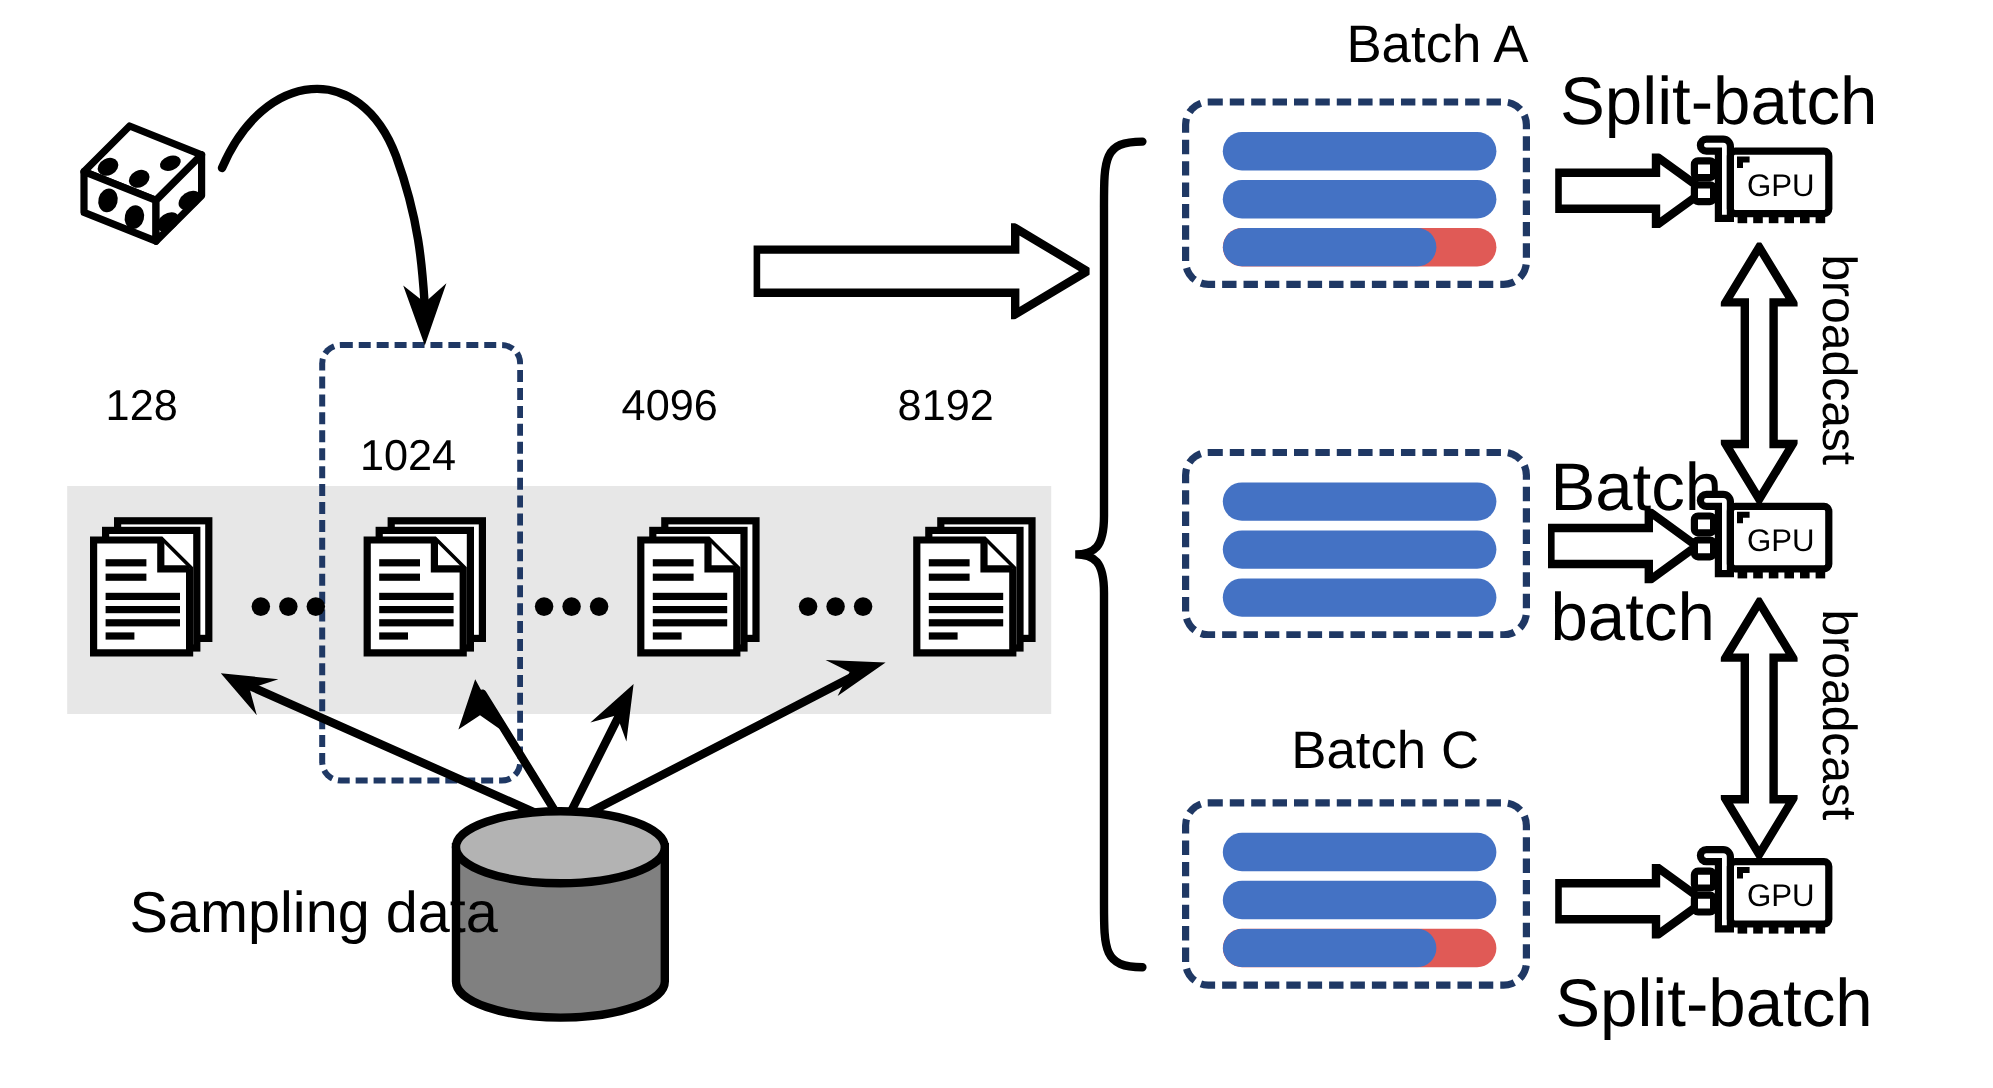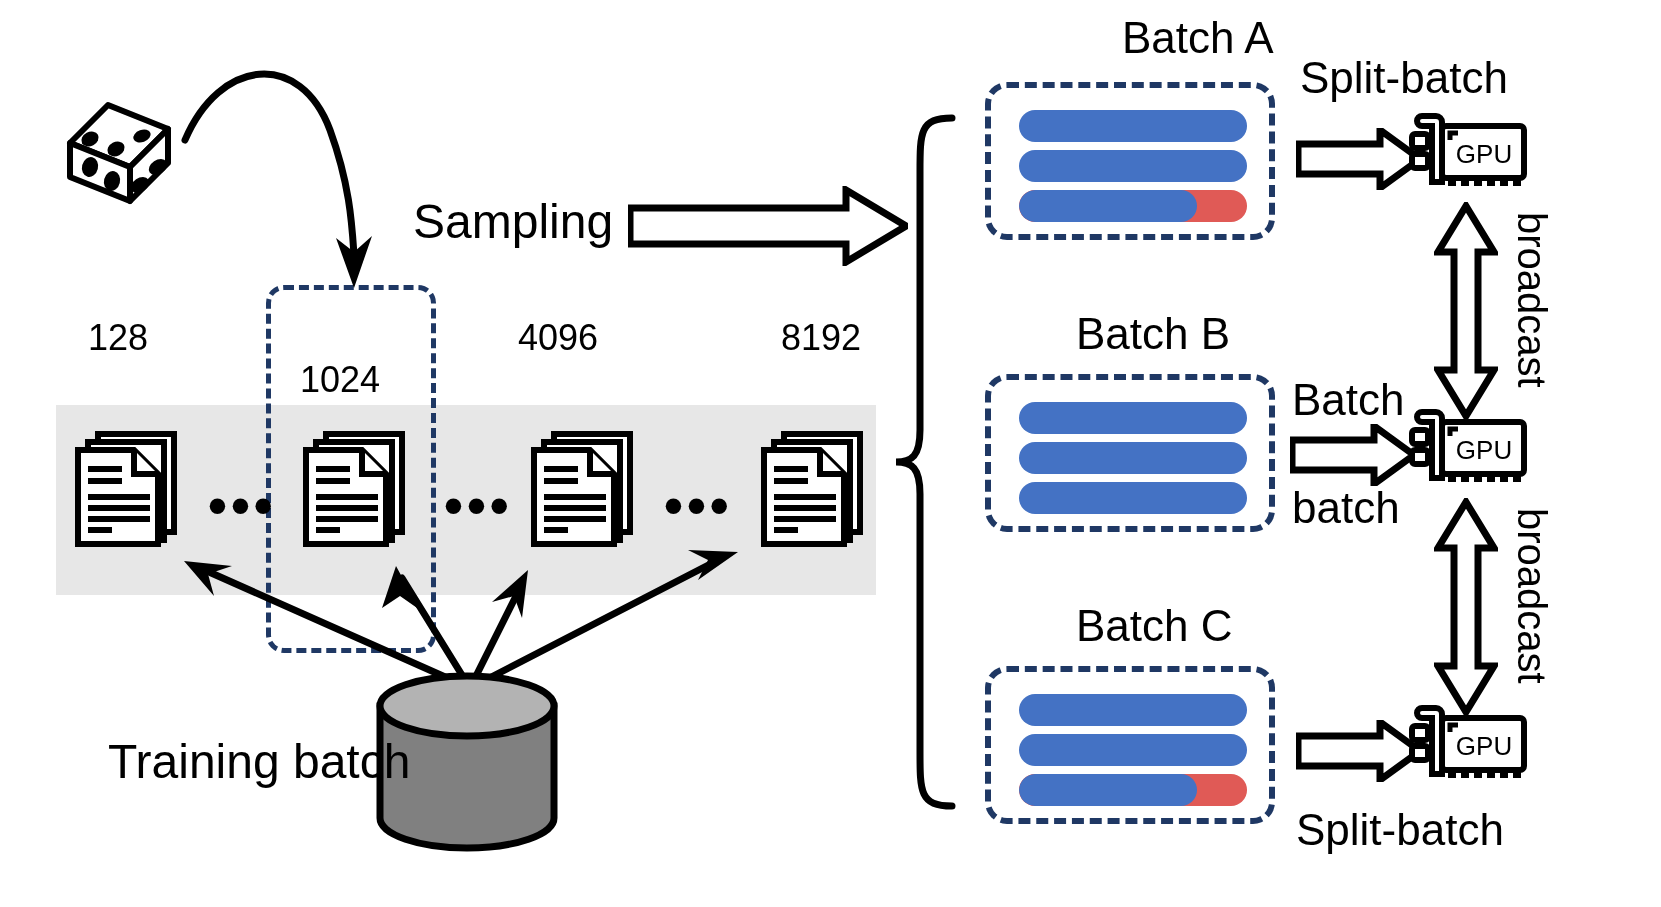--- a/index.html
+++ b/index.html
@@ -7,21 +7,21 @@
        font-family:"Liberation Sans", sans-serif;color:#000;}
   #stage{position:relative;width:1661px;height:907px;}
   .abs{position:absolute;}
   svg{display:block;}
 
   
   .lbl{position:absolute;white-space:nowrap;line-height:1;color:#000;}
   .num-lbl{font-size:36px;}
   .big-lbl{font-size:48px;}
   .batch-lbl{font-size:44px;}
-  .split-lbl{font-size:44px;text-align:right;}
+  .split-lbl{font-size:56px;text-align:right;}
   .bcast-lbl{font-size:40px;
      transform-origin:0 0;transform:rotate(90deg);}
   .dots{font-size:54px;font-weight:bold;letter-spacing:4px;color:#000;}
 
   
   .band{background:#e7e7e7;}
 
   
   .dash-box{border:6px dashed #1f3864;border-radius:22px;box-sizing:border-box;}
   .dash-col{border:5px dashed #1f3864;border-radius:18px;box-sizing:border-box;}
@@ -59,32 +59,31 @@
     </svg>
   </div>
 
   <div class="abs" style="left:180px;top:40px;">
     <svg width="230" height="255" viewBox="0 0 230 255">
       <path d="M5 100 C 40 18, 120 10, 150 90 C 170 145, 172 185, 174 215" fill="none" stroke="#000" stroke-width="7" stroke-linecap="round"></path>
       <path d="M174 248 L156 198 L174 212 L192 196 Z" fill="#000"></path>
     </svg>
   </div>
 
-  <div class="lbl big-lbl" style="left:413px;top:198px;">Sampling</div>
 
   <div class="abs" style="left:628px;top:186px;">
     <svg width="280" height="80" viewBox="0 0 280 80">
       <path d="M2 22 L218 22 L218 4 L278 40 L218 76 L218 58 L2 58 Z" fill="#fff" stroke="#000" stroke-width="7" stroke-linejoin="miter"></path>
     </svg>
   </div>
 
   <div class="lbl num-lbl" style="left:88px;top:320px;">128</div>
   <div class="lbl num-lbl" style="left:300px;top:320px;margin-top:42px;">1024</div>
   <div class="lbl num-lbl" style="left:518px;top:320px;">4096</div>
-  <div class="lbl num-lbl" style="left:748px;top:320px;margin-left:33px;">8192</div>
+  <div class="lbl num-lbl" style="left:748px;top:320px;">8192</div>
 
   <div class="abs" style="left:72px;top:428px;">
     <svg width="108" height="122" viewBox="0 0 108 122">
       <g fill="#fff" stroke="#000" stroke-width="6">
         <rect x="26" y="6" width="76" height="98"></rect>
         <rect x="16" y="14" width="76" height="98"></rect>
         <path d="M6 22 L62 22 L86 46 L86 116 L6 116 Z"></path>
         <path d="M62 22 L62 46 L86 46"></path>
       </g>
       <g fill="#000">
@@ -173,21 +172,21 @@
     </svg>
   </div>
 
   <div class="abs" style="left:372px;top:672px;">
     <svg width="190" height="180" viewBox="0 0 190 180">
       <path d="M8 34 L8 146 A87 30 0 0 0 182 146 L182 34 Z" fill="#808080" stroke="#000" stroke-width="7"></path>
       <ellipse cx="95" cy="34" rx="87" ry="30" fill="#b3b3b3" stroke="#000" stroke-width="7"></ellipse>
     </svg>
   </div>
 
-  <div class="lbl big-lbl" style="left:108px;top:738px;">Training batch</div>
+  <div class="lbl big-lbl" style="left:108px;top:738px;">Sampling data</div>
 
   <div class="abs" style="left:890px;top:112px;">
     <svg width="70" height="700" viewBox="0 0 70 700">
       <path d="M62 6 C 30 6, 30 20, 30 60 L30 318 C30 344, 22 350, 6 350
                C22 350, 30 356, 30 382 L30 640 C30 680, 30 694, 62 694" fill="none" stroke="#000" stroke-width="7" stroke-linecap="round"></path>
     </svg>
   </div>
 
   <div class="lbl batch-lbl" style="left:1076px;top:16px;margin-left:46px;">Batch A</div>
   <div class="abs dash-box" style="left:985px;top:82px;width:290px;height:158px;">
@@ -224,21 +223,20 @@
     </svg>
   </div>
 
   <div class="abs" style="left:1434px;top:202px;">
     <svg width="64" height="218" viewBox="0 0 64 218">
       <path d="M32 4 L60 50 L44 50 L44 168 L60 168 L32 214 L4 168 L20 168 L20 50 L4 50 Z" fill="#fff" stroke="#000" stroke-width="7" stroke-linejoin="miter"></path>
     </svg>
   </div>
   <div class="lbl bcast-lbl" style="left:1552px;top:212px;">broadcast</div>
 
-  <div class="lbl batch-lbl" style="left:1076px;top:312px;">Batch B</div>
   <div class="abs dash-box" style="left:985px;top:374px;width:290px;height:158px;">
     <div class="bar" style="left:28px;top:22px;width:228px;"></div>
     <div class="bar" style="left:28px;top:62px;width:228px;"></div>
     <div class="bar" style="left:28px;top:102px;width:228px;"></div>
   </div>
   <div class="lbl split-lbl" style="left:1292px;top:378px;">Batch</div>
   <div class="abs" style="left:1290px;top:424px;">
     <svg width="126" height="62" viewBox="0 0 126 62">
       <path d="M2 16 L84 16 L84 2 L124 31 L84 60 L84 46 L2 46 Z" fill="#fff" stroke="#000" stroke-width="7" stroke-linejoin="miter"></path>
     </svg>

